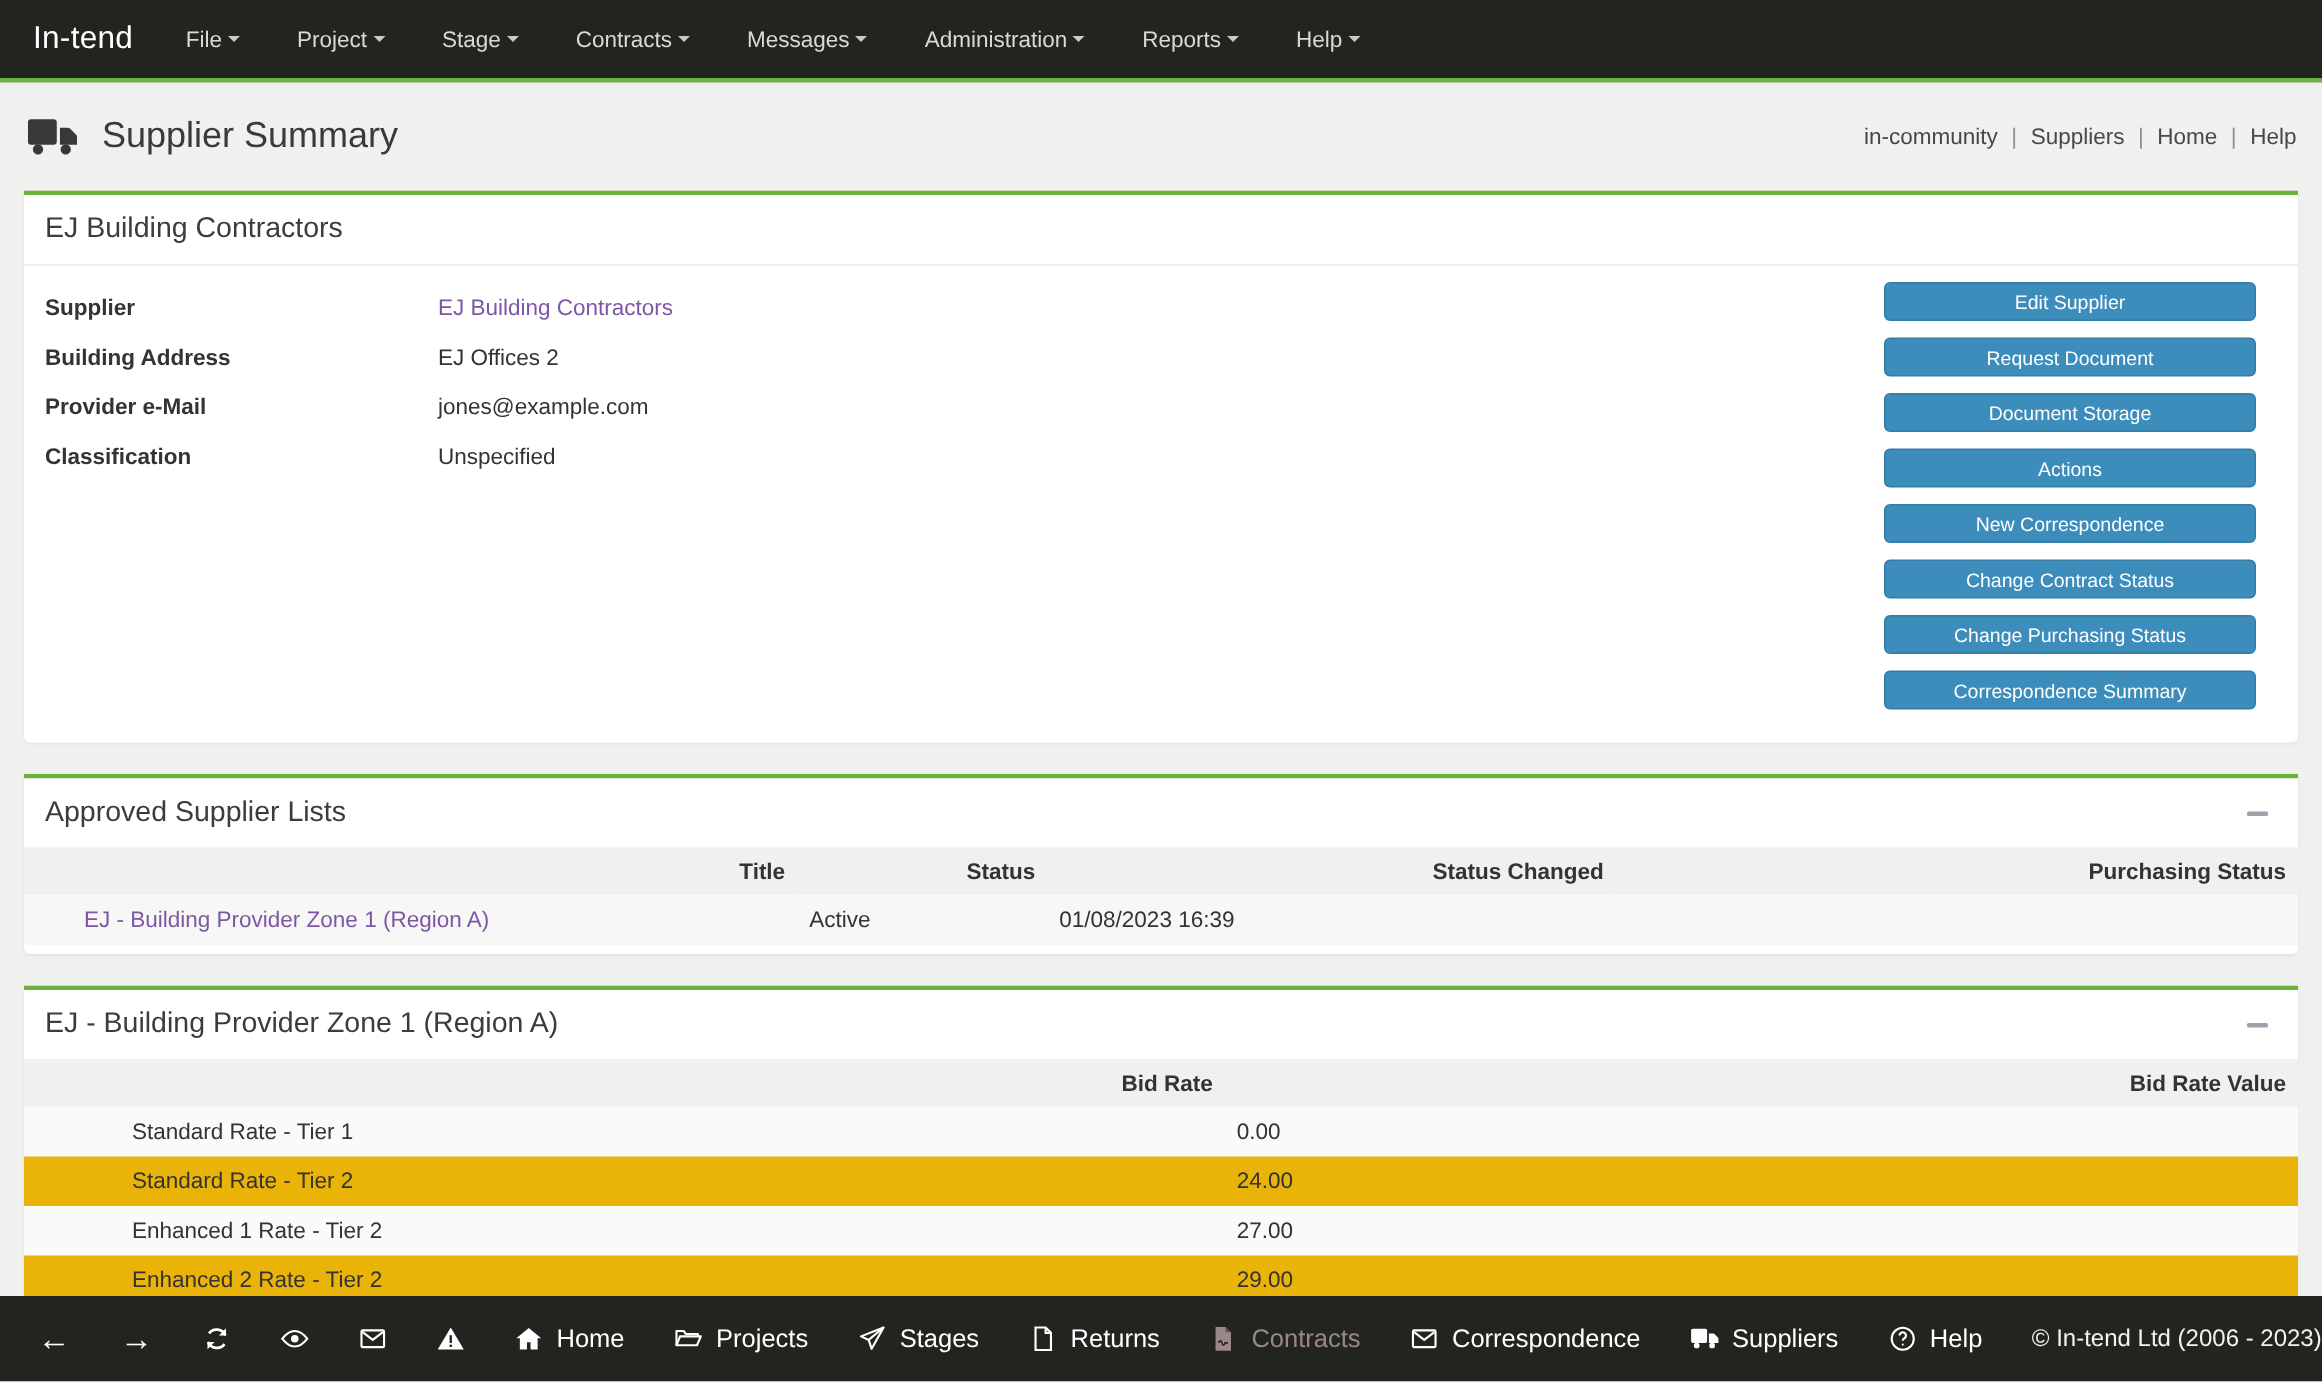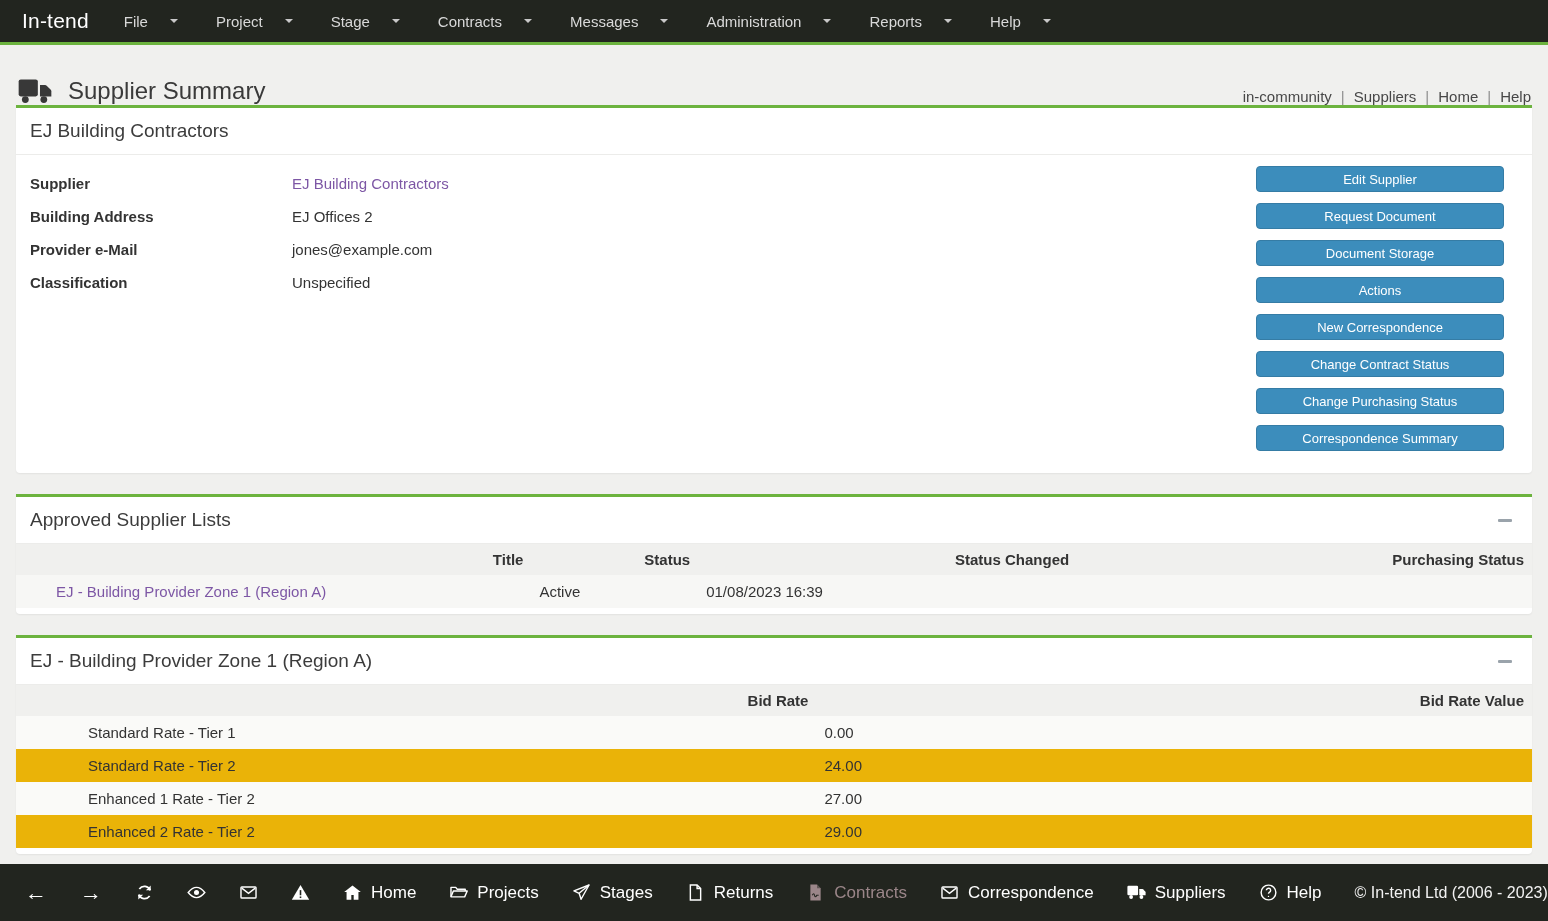--- a/index.html
+++ b/index.html
@@ -2,29 +2,29 @@
 <html><head>
 <meta charset="utf-8">
 <style>
   *{box-sizing:border-box;margin:0;padding:0}
   html,body{width:1548px;height:921px}
   body{
     font-family:"Liberation Sans","DejaVu Sans",sans-serif;
     background:#f0f0ee;color:#333;position:relative;overflow:hidden;
   }
   
-  .navbar{height:45px;background:#22251f;border-bottom:3px solid #6cb33e;
+  .navbar{height:55px;background:#22251f;border-bottom:3px solid #6cb33e;
     display:flex;align-items:center;padding:0 6px}
   .brand{color:#fff;font-size:21px;padding:0 16px;letter-spacing:.2px}
   .nav-item{color:#d9d9d9;font-size:15px;padding:0 19px;height:55px;
-    display:flex;align-items:center;gap:22px;cursor:pointer}
+    display:flex;align-items:center;gap:4px;cursor:pointer}
   .caret{width:0;height:0;border-left:4px solid transparent;
     border-right:4px solid transparent;border-top:4px solid #c9c9c9}
   
-  .page-header{height:60px;display:flex;align-items:flex-end;padding:0 17px;background:#f0f0ee}
+  .page-header{height:72px;display:flex;align-items:center;padding:0 17px;background:#f0f0ee}
   .truck-lg{width:36px;height:27px;color:#383838}
   .page-title{font-size:24px;color:#3a3a3a;margin-left:15px}
   .breadcrumb{margin-left:auto;font-size:15px;color:#474747;display:flex;align-items:center}
   .breadcrumb .bc-link{cursor:pointer}
   .breadcrumb .sep{color:#8f8f8f;margin:0 9px}
   
   .content{padding:0 16px}
   .panel{background:#fff;border-top:3px solid #6cb33e;border-radius:0 0 4px 4px;
     margin-bottom:21px;box-shadow:0 1px 2px rgba(0,0,0,.06)}
   .panel-header{padding:12px 14px;font-size:19px;color:#3c3c3c;

